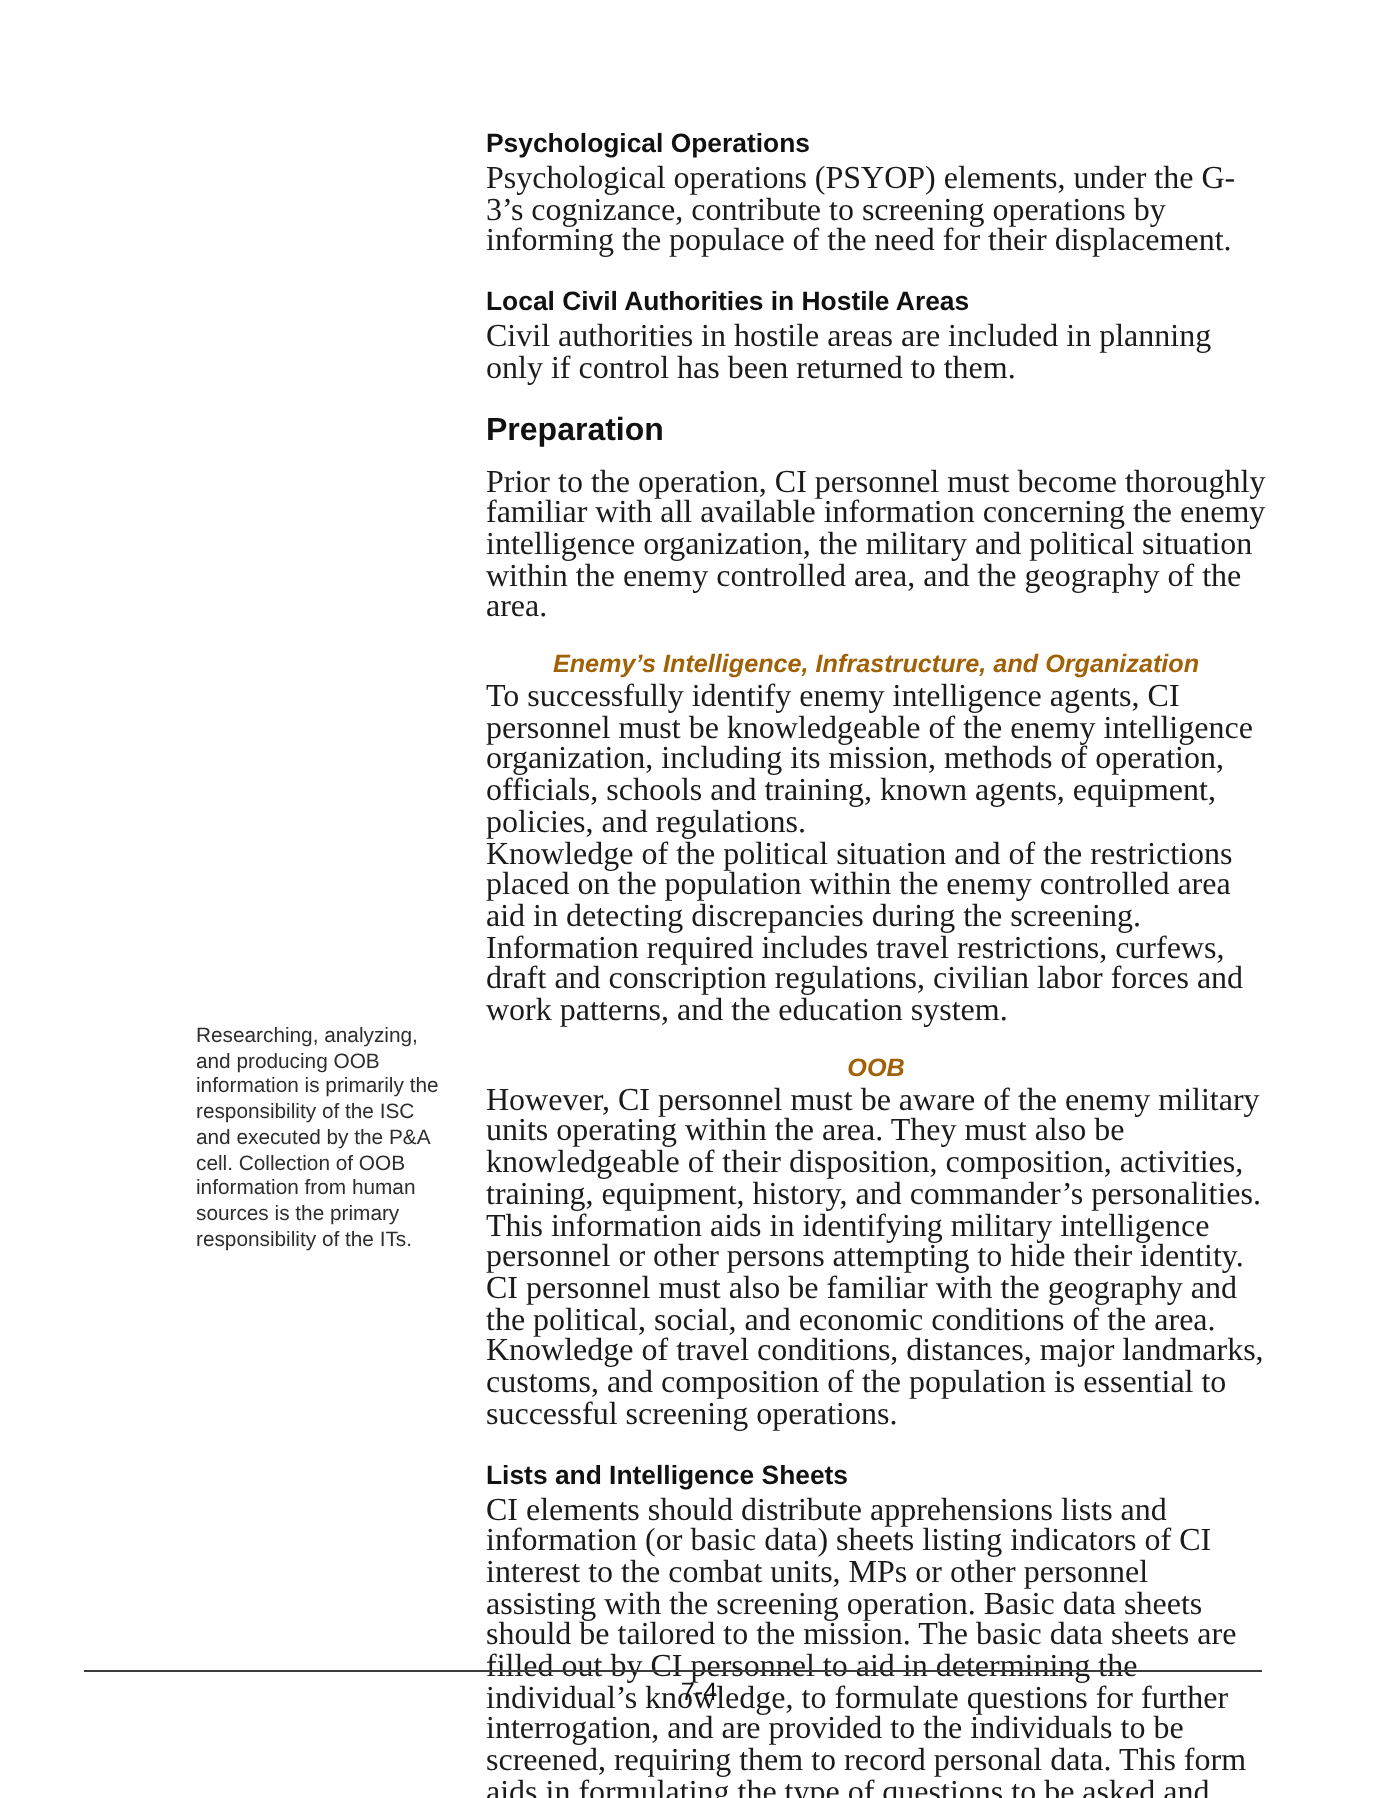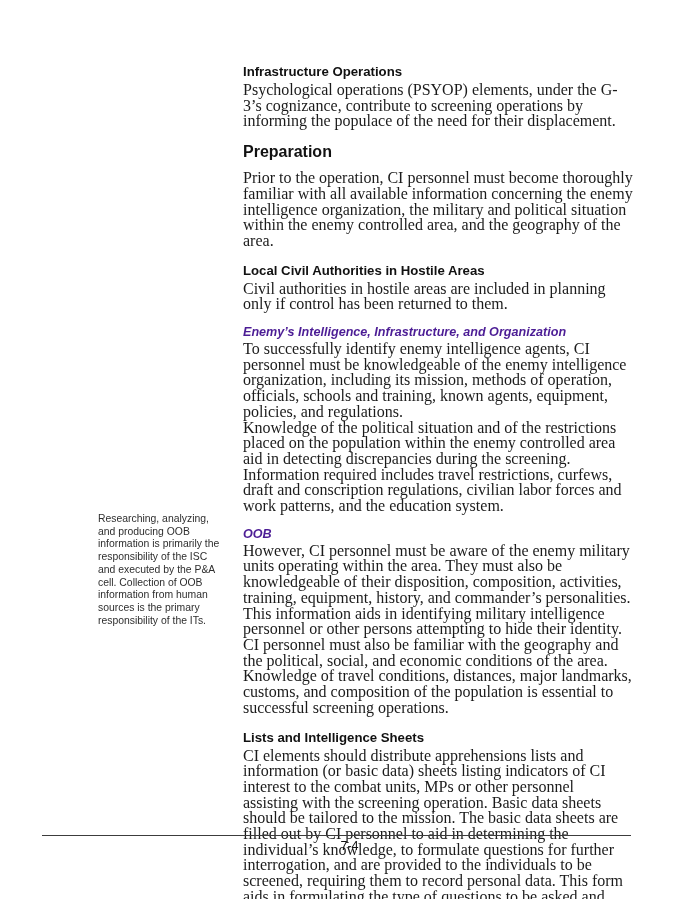--- a/index.html
+++ b/index.html
@@ -46,21 +46,22 @@
     line-height: 19px;
     color: #111;
   }
   .h3italic {
     margin: 13px 0 2px 0;
     font-family: "Liberation Sans", sans-serif;
     font-weight: bold;
     font-style: italic;
     font-size: 12.6px;
     line-height: 14px;
-    color: #4c1d95;
+    color: #a16207;
+    text-align: center;
   }
   .margin-note {
     position: absolute;
     left: 98px;
     top: 513px;
     width: 124px;
     font-family: "Liberation Sans", sans-serif;
     font-size: 10.4px;
     line-height: 12.7px;
     color: #2e2e2e;
@@ -88,32 +89,32 @@
   }
 </style>
 </head>
 <body>
 
 <div class="page">
 
   <div class="main-column">
 
     <div class="sec">
-      <div class="h2sans">Infrastructure Operations</div>
+      <div class="h2sans">Psychological Operations</div>
       <p>Psychological operations (PSYOP) elements, under the G-3’s cognizance, contribute to screening operations by informing the populace of the need for their displacement.</p>
+    </div>
+
+    <div class="sec">
+      <div class="h2sans">Local Civil Authorities in Hostile Areas</div>
+      <p>Civil authorities in hostile areas are included in planning only if control has been returned to them.</p>
     </div>
 
     <div class="sec">
       <div class="h1sans">Preparation</div>
       <p>Prior to the operation, CI personnel must become thoroughly familiar with all available information concerning the enemy intelligence organization, the military and political situation within the enemy controlled area, and the geography of the area.</p>
-    </div>
-
-    <div class="sec">
-      <div class="h2sans">Local Civil Authorities in Hostile Areas</div>
-      <p>Civil authorities in hostile areas are included in planning only if control has been returned to them.</p>
     </div>
 
     <div class="sec">
       <div class="h3italic">Enemy’s Intelligence, Infrastructure, and Organization</div>
       <p>To successfully identify enemy intelligence agents, CI personnel must be knowledgeable of the enemy intelligence organization, including its mission, methods of operation, officials, schools and training, known agents, equipment, policies, and regulations.</p>
     </div>
 
     <div class="sec">
       <p>Knowledge of the political situation and of the restrictions placed on the population within the enemy controlled area aid in detecting discrepancies during the screening. Information required includes travel restrictions, curfews, draft and conscription regulations, civilian labor forces and work patterns, and the education system.</p>
     </div>

